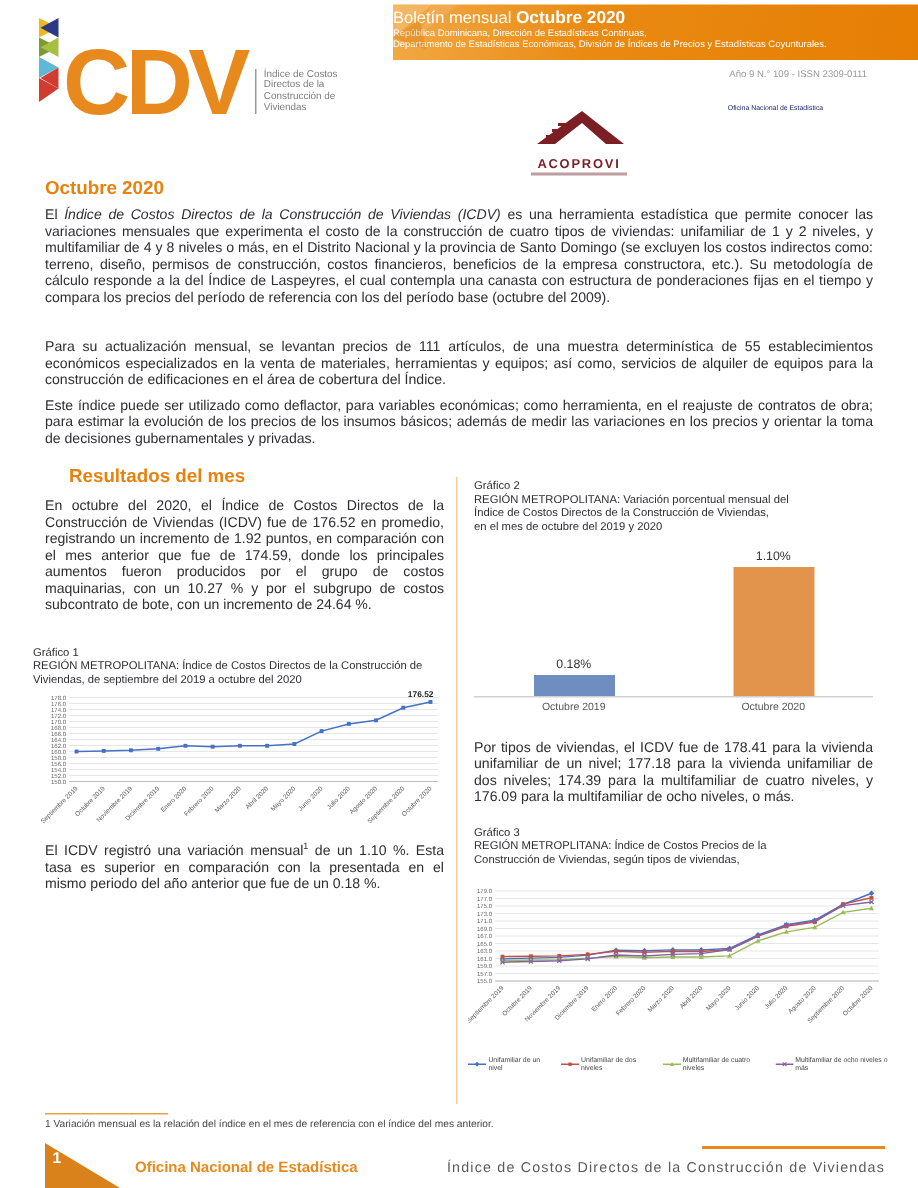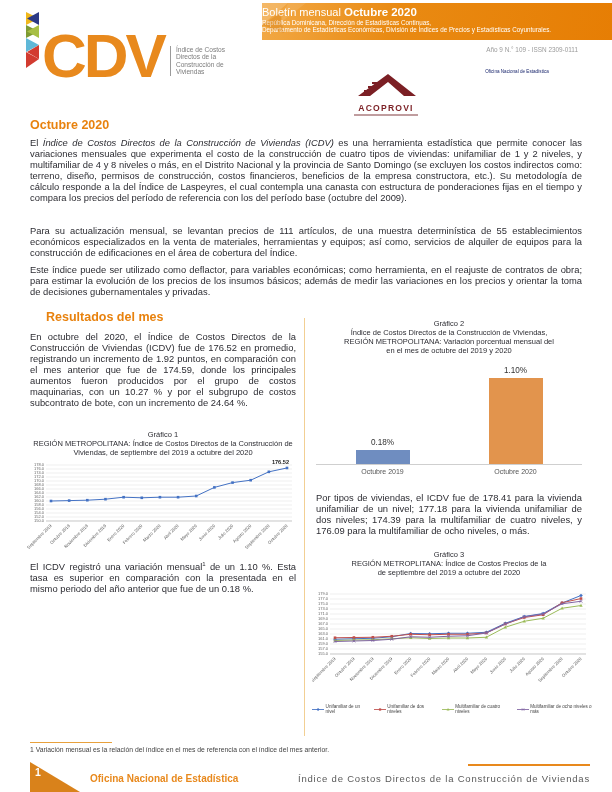--- a/index.html
+++ b/index.html
@@ -32,21 +32,21 @@
   
   .sec-title{position:absolute;left:30px;font-size:12.5px;font-weight:bold;color:#e8820e;}
   .para{position:absolute;left:30px;width:552px;font-size:9.4px;line-height:1.17;text-align:justify;}
   .para i{font-style:italic;margin-top:20px;}
   .col-l{left:30px;width:266px;}
   .col-r{left:316px;width:266px;}
   .divider{position:absolute;left:304px;top:318px;width:1px;height:418px;background:#f2cf93;}
   sup{font-size:6px;vertical-align:super;}
 
   
-  .chart-title{position:absolute;text-align:center;font-size:7.5px;line-height:1.22;color:#2d2d33;}
+  .chart-title{position:absolute;text-align:left;font-size:7.5px;line-height:1.22;color:#2d2d33;}
   .g2-chart{position:absolute;left:316px;top:356px;width:266px;}
   .g2-bars{display:flex;align-items:flex-end;height:108px;}
   .g2-col{flex:1;display:flex;flex-direction:column;align-items:center;justify-content:flex-end;}
   .g2-label{font-size:8.2px;color:#333;margin-bottom:3px;}
   .g2-bar{width:54px;}
   .g2-base{border-top:1px solid #cfcfcf;}
   .g2-cats{display:flex;margin-top:3px;}
   .g2-cat{flex:1;text-align:center;font-size:7px;color:#555;}
   .legend{position:absolute;left:312px;top:704px;width:280px;display:flex;justify-content:center;gap:9px;}
   .legend-item{display:flex;align-items:center;font-size:4.6px;color:#444;}
@@ -183,22 +183,22 @@
       <text x="207.53846153846155" y="69" font-size="4.3" fill="#555" text-anchor="end" transform="rotate(-45 207.53846153846155 69)">Julio 2020</text>
       <text x="225.69230769230768" y="69" font-size="4.3" fill="#555" text-anchor="end" transform="rotate(-45 225.69230769230768 69)">Agosto 2020</text>
       <text x="243.84615384615384" y="69" font-size="4.3" fill="#555" text-anchor="end" transform="rotate(-45 243.84615384615384 69)">Septiembre 2020</text>
       <text x="262" y="69" font-size="4.3" fill="#555" text-anchor="end" transform="rotate(-45 262 69)">Octubre 2020</text>
       <text x="263" y="7.4599999999999795" font-size="5.6" font-weight="bold" fill="#222" text-anchor="end">176.52</text>
     </svg>
   <div class="para col-l" style="top:561px;"><span>El ICDV registró una variación mensual</span><sup>1</sup><span> de un 1.10 %. Esta tasa es superior en comparación con la presentada en el mismo periodo del año anterior que fue de un 0.18 %.</span></div>
 
   <div class="chart-title" style="left:316px;top:319px;width:266px;">
     <div>Gráfico 2</div>
+    <div>REGIÓN METROPOLITANA: Variación porcentual mensual del</div>
     <div>Índice de Costos Directos de la Construcción de Viviendas,</div>
-    <div>REGIÓN METROPOLITANA: Variación porcentual mensual del</div>
     <div>en el mes de octubre del 2019 y 2020</div>
   </div>
   <div class="g2-chart">
     <div class="g2-bars" id="g2-bars">
         <div class="g2-col">
           <div class="g2-label">0.18%</div>
           <div class="g2-bar" style="height: 14.0727px; background: rgb(111, 141, 192);"></div>
         </div>
         <div class="g2-col">
           <div class="g2-label">1.10%</div>
@@ -208,21 +208,21 @@
     <div class="g2-base"></div>
     <div class="g2-cats" id="g2-cats">
         <div class="g2-cat">Octubre 2019</div>
         <div class="g2-cat">Octubre 2020</div>
       </div>
   </div>
   <div class="para col-r" style="top:492px;">Por tipos de viviendas, el ICDV fue de 178.41 para la vivienda unifamiliar de un nivel; 177.18 para la vivienda unifamiliar de dos niveles; 174.39 para la multifamiliar de cuatro niveles, y 176.09 para la multifamiliar de ocho niveles, o más.</div>
   <div class="chart-title" style="left:316px;top:550px;width:266px;">
     <div>Gráfico 3</div>
     <div>REGIÓN METROPLITANA: Índice de Costos Precios de la</div>
-    <div>de septiembre del 2019 a octubre del 2020</div>
+    <div>Construcción de Viviendas, según tipos de viviendas,</div>
   </div>
   <svg id="g3" width="282" height="108" style="position:absolute;left:312px;top:590px;">
       <line x1="18" x2="274" y1="64" y2="64" stroke="#dedede" stroke-width="0.5"></line>
       <text x="16" y="65.4" font-size="4" text-anchor="end" fill="#666">155.0</text>
       <line x1="18" x2="274" y1="59" y2="59" stroke="#dedede" stroke-width="0.5"></line>
       <text x="16" y="60.4" font-size="4" text-anchor="end" fill="#666">157.0</text>
       <line x1="18" x2="274" y1="54" y2="54" stroke="#dedede" stroke-width="0.5"></line>
       <text x="16" y="55.4" font-size="4" text-anchor="end" fill="#666">159.0</text>
       <line x1="18" x2="274" y1="49" y2="49" stroke="#dedede" stroke-width="0.5"></line>
       <text x="16" y="50.4" font-size="4" text-anchor="end" fill="#666">161.0</text>

